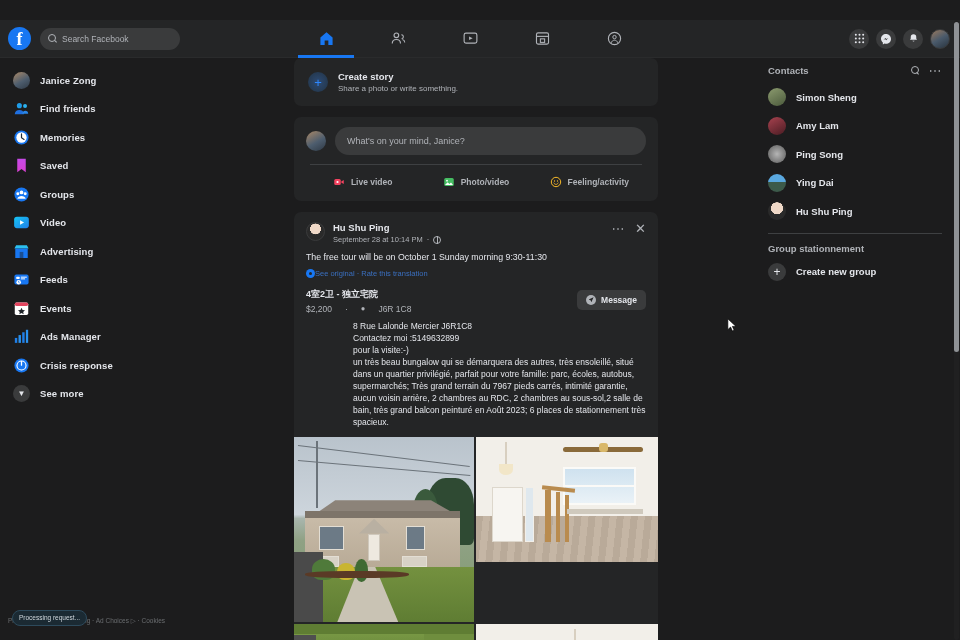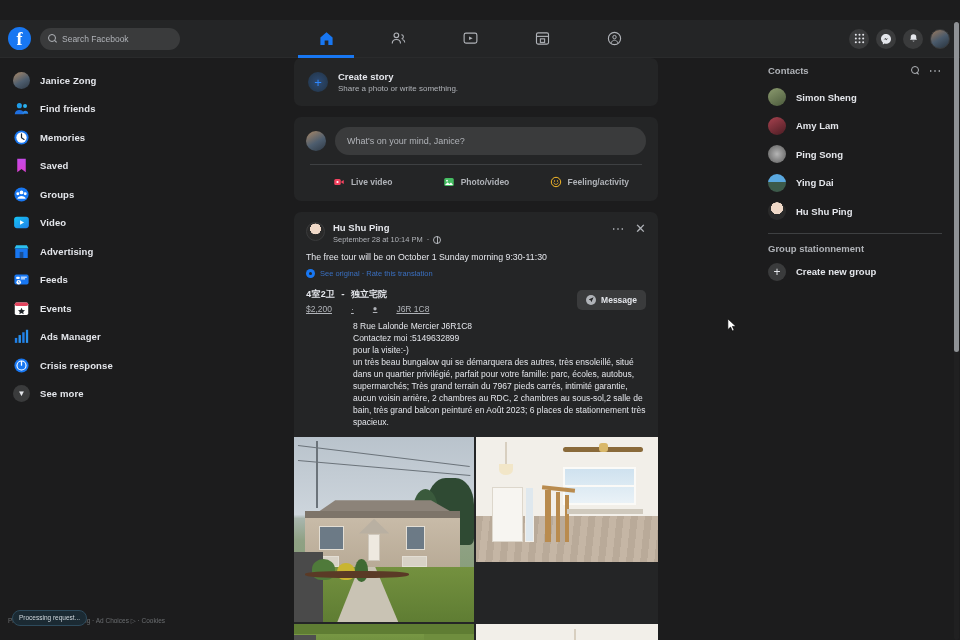--- a/index.html
+++ b/index.html
@@ -127,31 +127,31 @@
   .globe {
     width: 8px; height: 8px; border-radius: 50%; border: 1px solid #b0b3b8; position: relative; display:inline-block;
   }
   .globe::after { content:""; position:absolute; left:3px; top:-1px; width:1px; height:8px; background:#b0b3b8; }
   .post-acts { display: flex; align-items: center; gap: 10px; color: #b0b3b8; }
   .dots { font-size: 13px; line-height: 1; letter-spacing:.5px; cursor:pointer;}
   .xbtn { font-size: 13px; line-height: 1; cursor:pointer; font-weight:300;}
 
   .post-body { padding: 7px 12px 0 12px; }
   .post-text { font-size: 8.8px; color: #e4e6eb; line-height: 1.45; }
-  .translate-row { display: flex; align-items: center; gap: 5px; margin-top: 5px; }
+  .translate-row { display: flex; align-items: center; margin-top: 5px; }
   .gear {
     width: 9px; height: 9px; border-radius: 50%; background: #1877f2; position: relative; flex:0 0 auto;
   }
   .gear::after { content:""; position:absolute; inset:3px; border-radius:50%; background:#242526;}
   .translate-link { font-size: 7.5px; color: #3a6fbf; }
 
   .listing { display: flex; align-items: flex-start; padding: 10px 12px 0 12px; }
   .listing-info { flex: 1; }
-  .listing-title { font-size: 9px; color: #e4e6eb; font-weight: bold; font-family: Liberation Mono, monospace; }
-  .listing-price { font-size: 8.5px; color: #b0b3b8; margin-top: 3px; display:flex; align-items:center; gap:19px;text-decoration:underline;}
+  .listing-title { font-size: 9px; color: #e4e6eb; font-weight: bold; }
+  .listing-price { font-size: 8.5px; color: #b0b3b8; margin-top: 3px; display:flex; align-items:center; gap:13px;}
   .pin { font-size: 7.5px; }
   .msg-btn {
     background: #3a3b3c; color: #e4e6eb; border-radius: 5px; height: 20px;
     display: flex; align-items: center; gap: 5px; padding: 0 9px; cursor: pointer;
     font-size: 8.5px; font-weight: bold; margin-top: 2px;
   }
   .msg-ic { width: 10px; height: 10px; border-radius: 50%; background: #b0b3b8; display:flex;align-items:center;justify-content:center;}
   .msg-ic::after{content:"";width:5px;height:5px;background:#242526;clip-path:polygon(0 45%,100% 0,55% 100%,40% 60%);}
 
   .desc { padding: 6px 12px 9px 12px; font-size: 8.5px; color: #e4e6eb; line-height: 1.42; }

